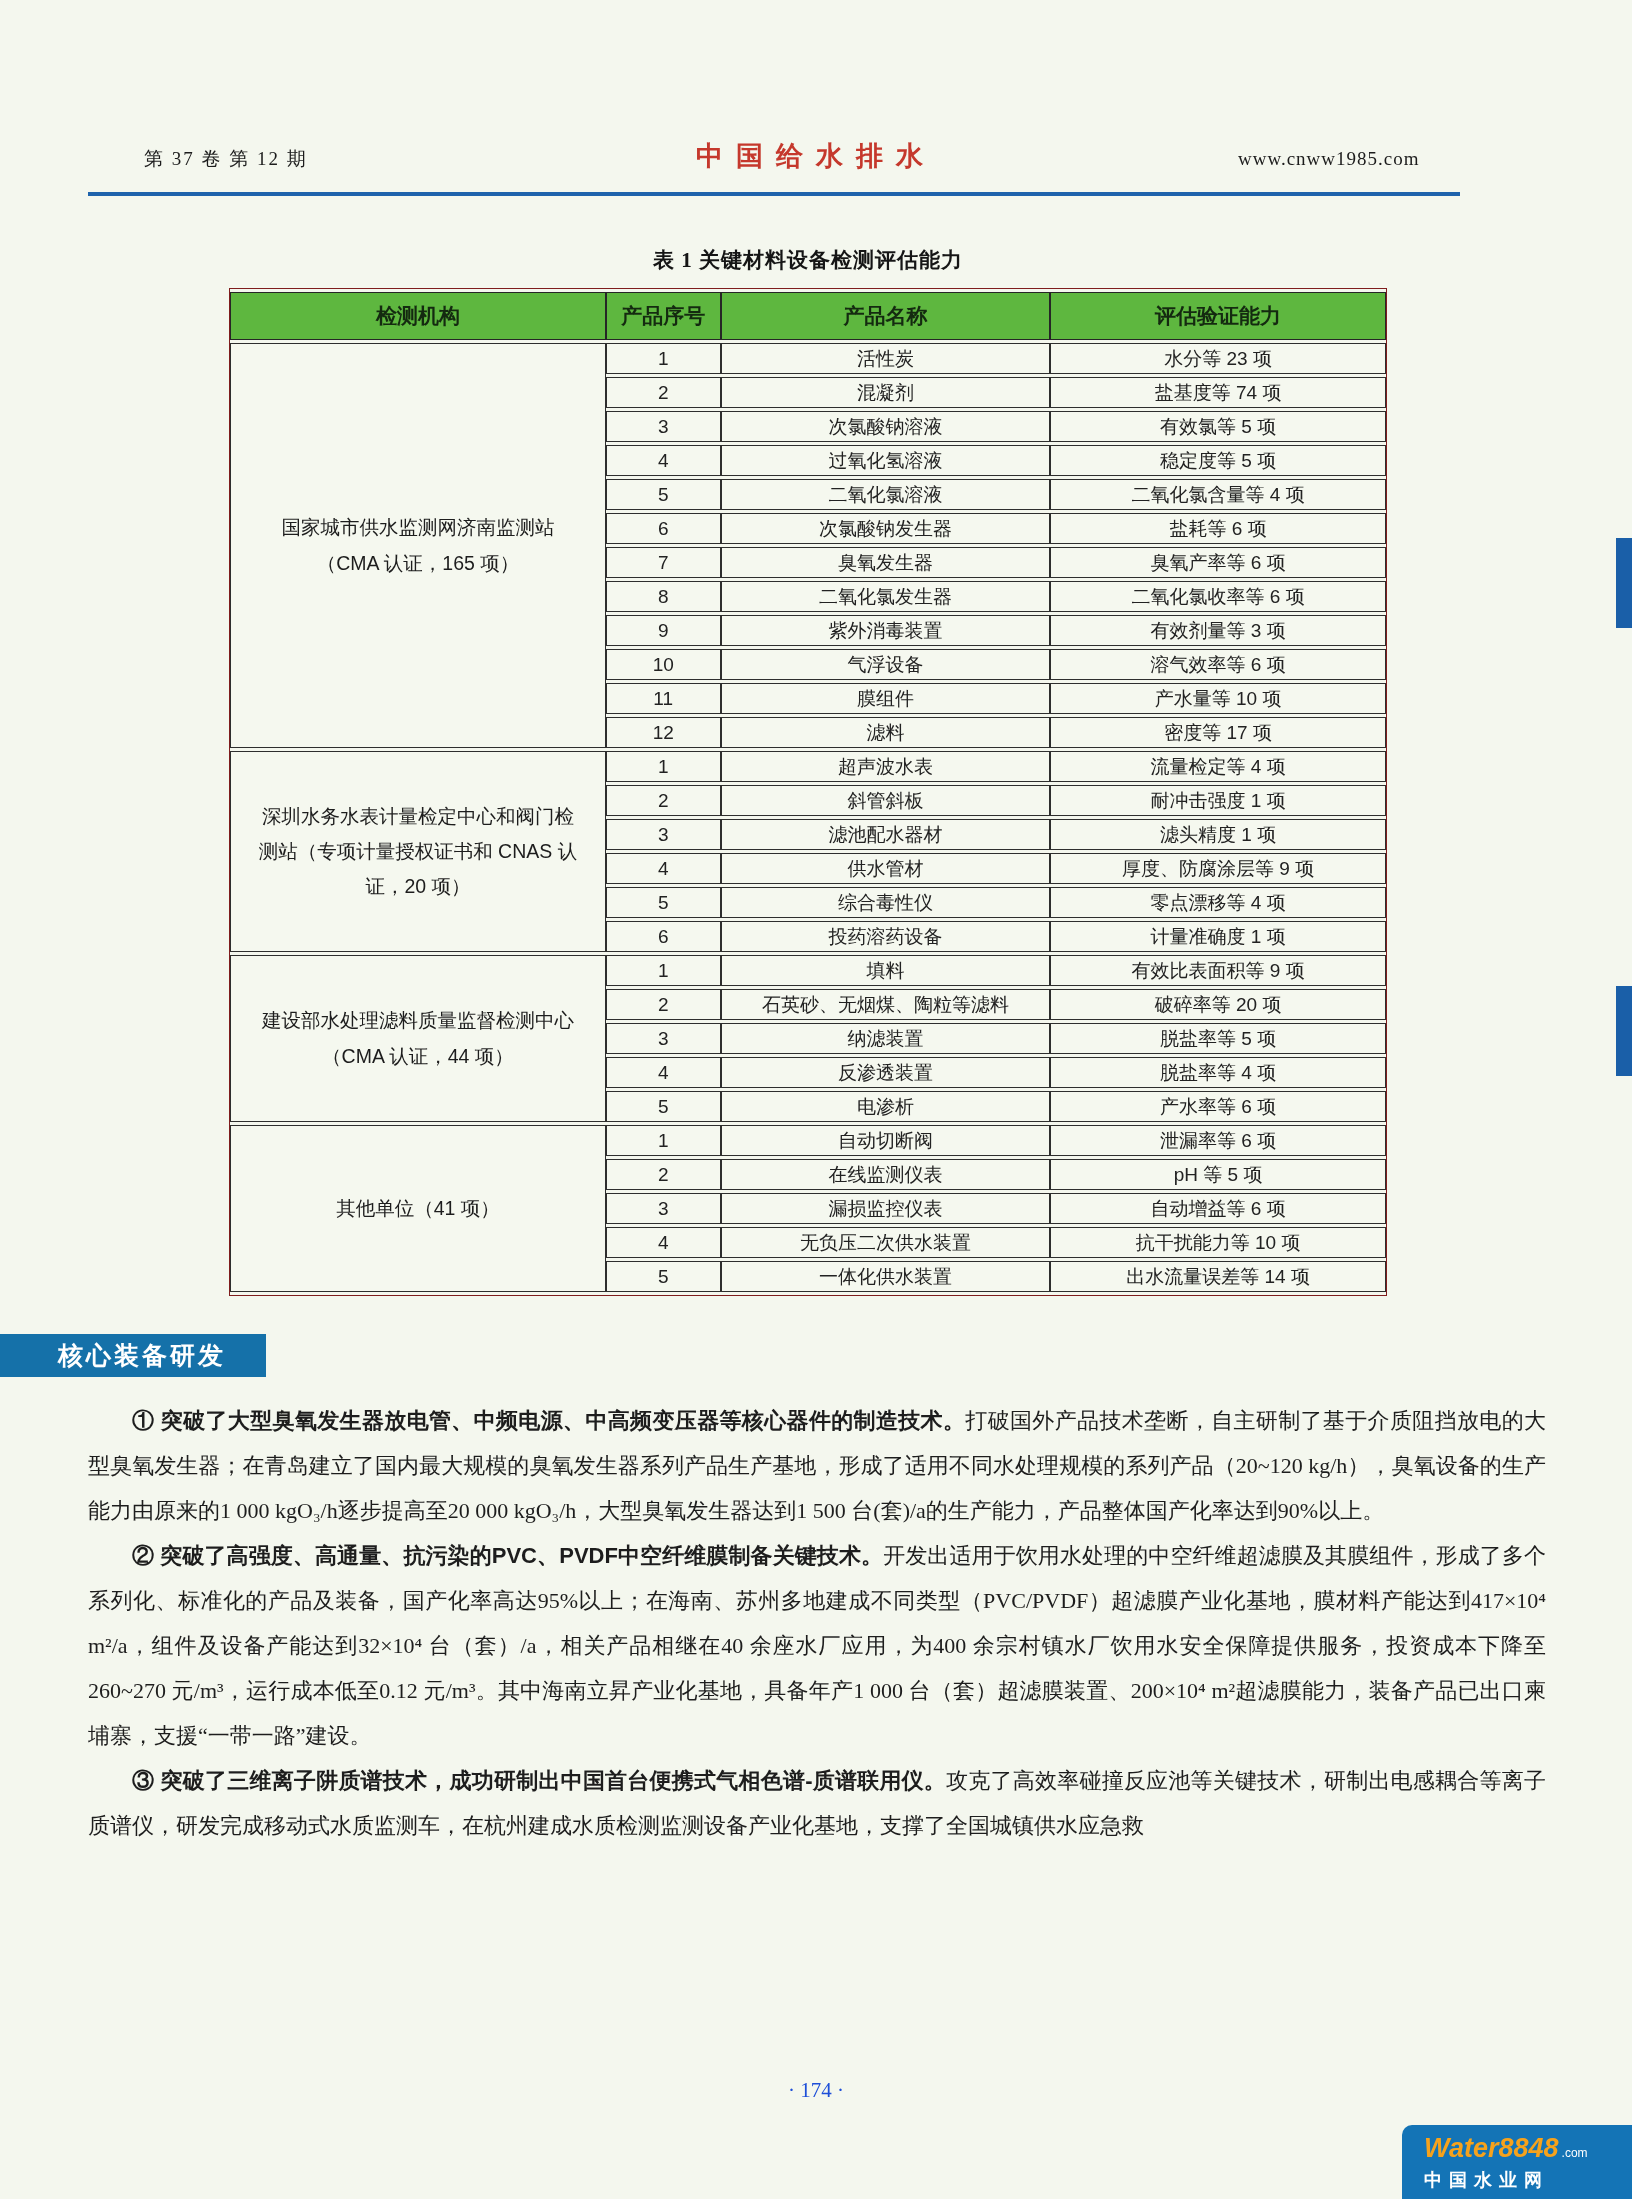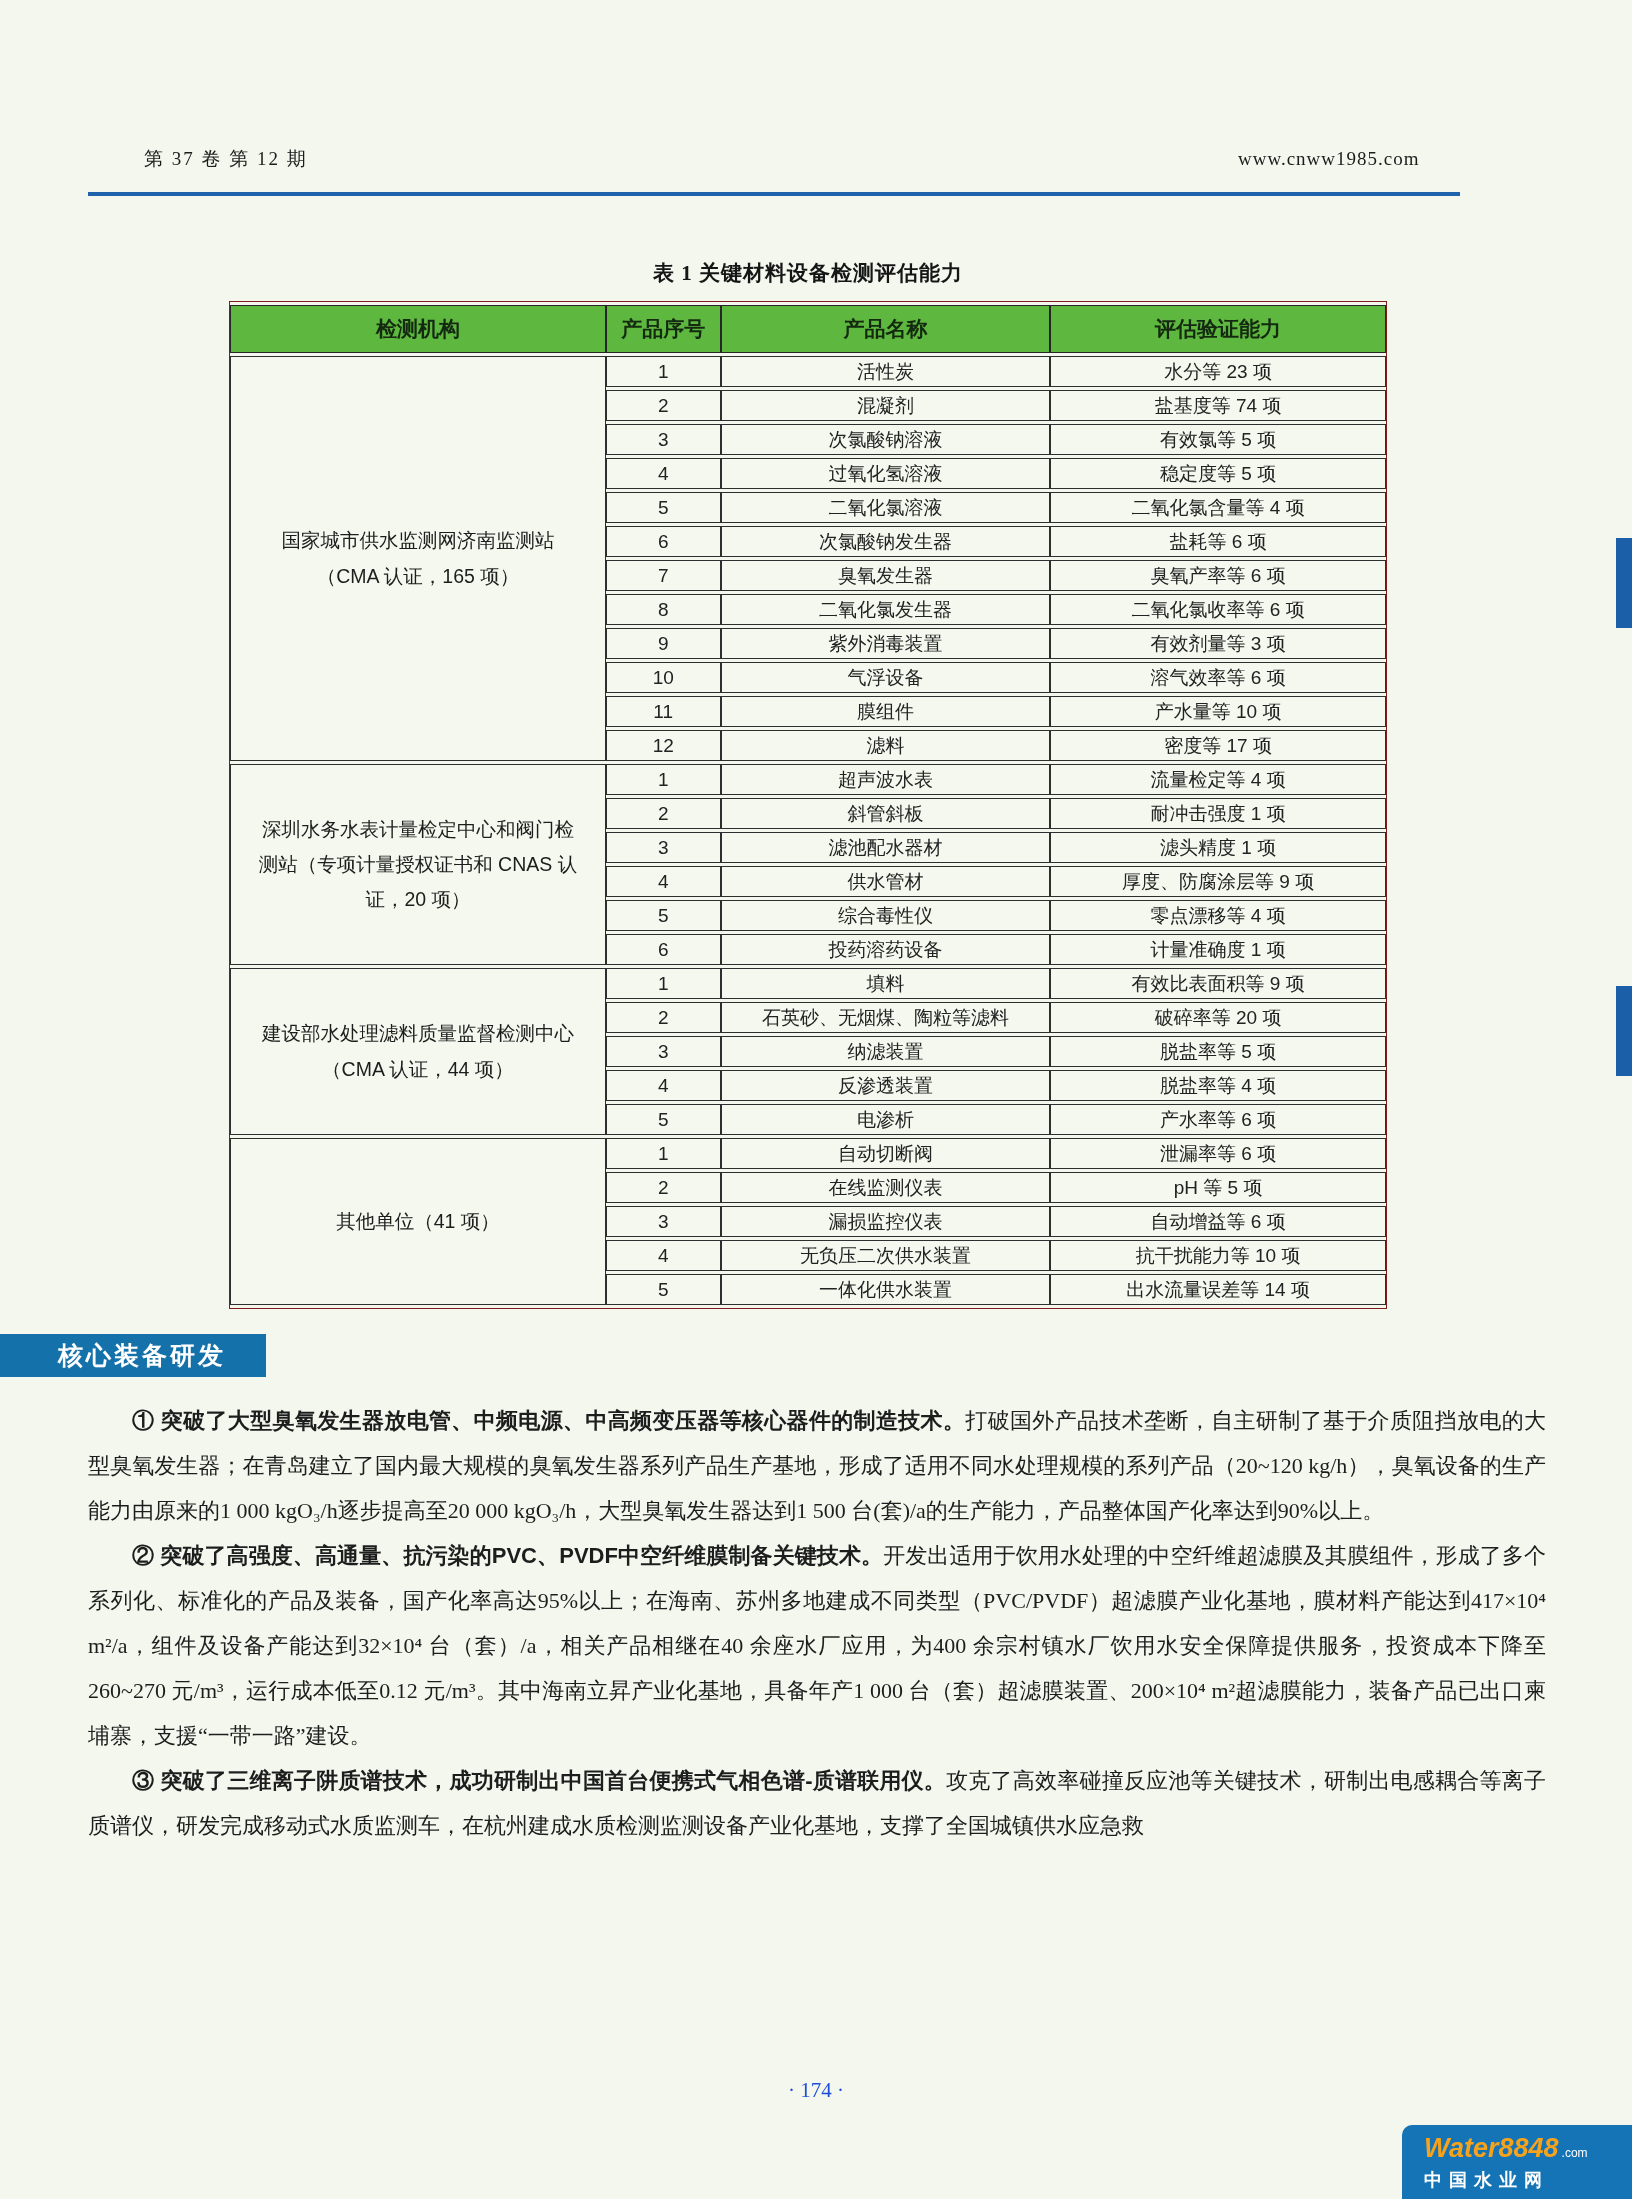--- a/index.html
+++ b/index.html
@@ -26,21 +26,21 @@
   .site{
     position:absolute;left:1238px;top:148px;
     font-family:"Liberation Serif",serif;
     font-size:19px;color:#1c1c1c;letter-spacing:1px;
   }
   .head-rule{
     position:absolute;left:88px;top:192px;width:1372px;height:4px;
     background:#1e63ac;
   }
   
-  .table-block{position:absolute;left:229px;top:259px;width:1158px;}
+  .table-block{position:absolute;left:229px;top:246px;width:1158px;}
   .table-title{
     text-align:center;
     font-family:"Liberation Serif",serif;
     font-size:21px;font-weight:bold;color:#151515;
     margin-bottom:14px;letter-spacing:1px;
   }
   .tbl-wrap{border:1px solid #7f1d1d;}
   table.eval{
     width:100%;
     border-collapse:separate;border-spacing:0 3px;
@@ -117,20 +117,21 @@
   .watermark .subtitle{
     color:#ffffff;font-size:18px;font-weight:bold;letter-spacing:7px;line-height:24px;
   }
 </style>
 </head>
 <body>
 
 <div class="page">
 
   <div class="vol">第 37 卷  第 12 期</div>
+  <div class="journal">中国给水排水</div>
   <div class="site">www.cnww1985.com</div>
   <div class="head-rule"></div>
 
   <div class="table-block">
     <div class="table-title">表 1 关键材料设备检测评估能力</div>
     <div class="tbl-wrap">
       <table class="eval">
         <colgroup>
             <col class="c1">
             <col class="c2">

